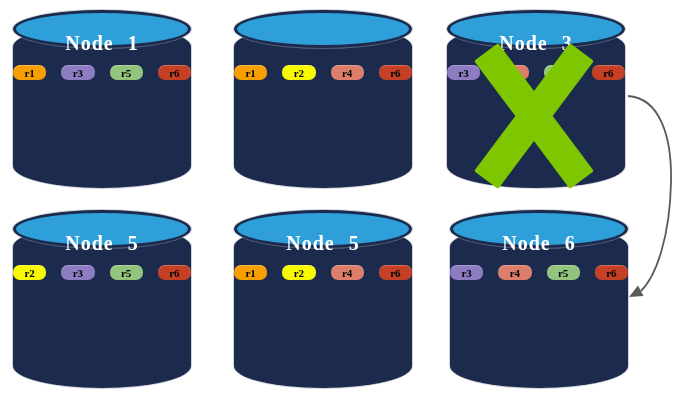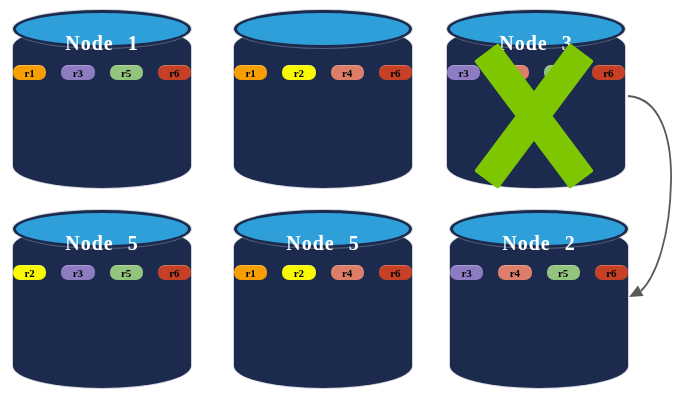--- a/index.html
+++ b/index.html
@@ -161,21 +161,21 @@
           </div>
           <div class="row" style="background: rgb(197, 64, 36);">
             <span style="color: rgb(0, 0, 0);">r6</span>
           </div>
         </div>
 
   </div>
       <div class="cylinder pos-5">
     <div class="cyl-body" style="background: rgb(27, 42, 77);"></div>
     <div class="cyl-top" style="background: rgb(46, 159, 216); border-color: rgb(27, 42, 77);"></div>
-    <div class="cyl-title" style="color: rgb(255, 255, 255);">Node 2</div>
+    <div class="cyl-title" style="color: rgb(255, 255, 255);">Node 6</div>
     <div class="rows">
           <div class="row" style="background: rgb(142, 124, 195);">
             <span style="color: rgb(0, 0, 0);">r3</span>
           </div>
           <div class="row" style="background: rgb(221, 126, 107);">
             <span style="color: rgb(0, 0, 0);">r4</span>
           </div>
           <div class="row" style="background: rgb(147, 196, 125);">
             <span style="color: rgb(0, 0, 0);">r5</span>
           </div>

